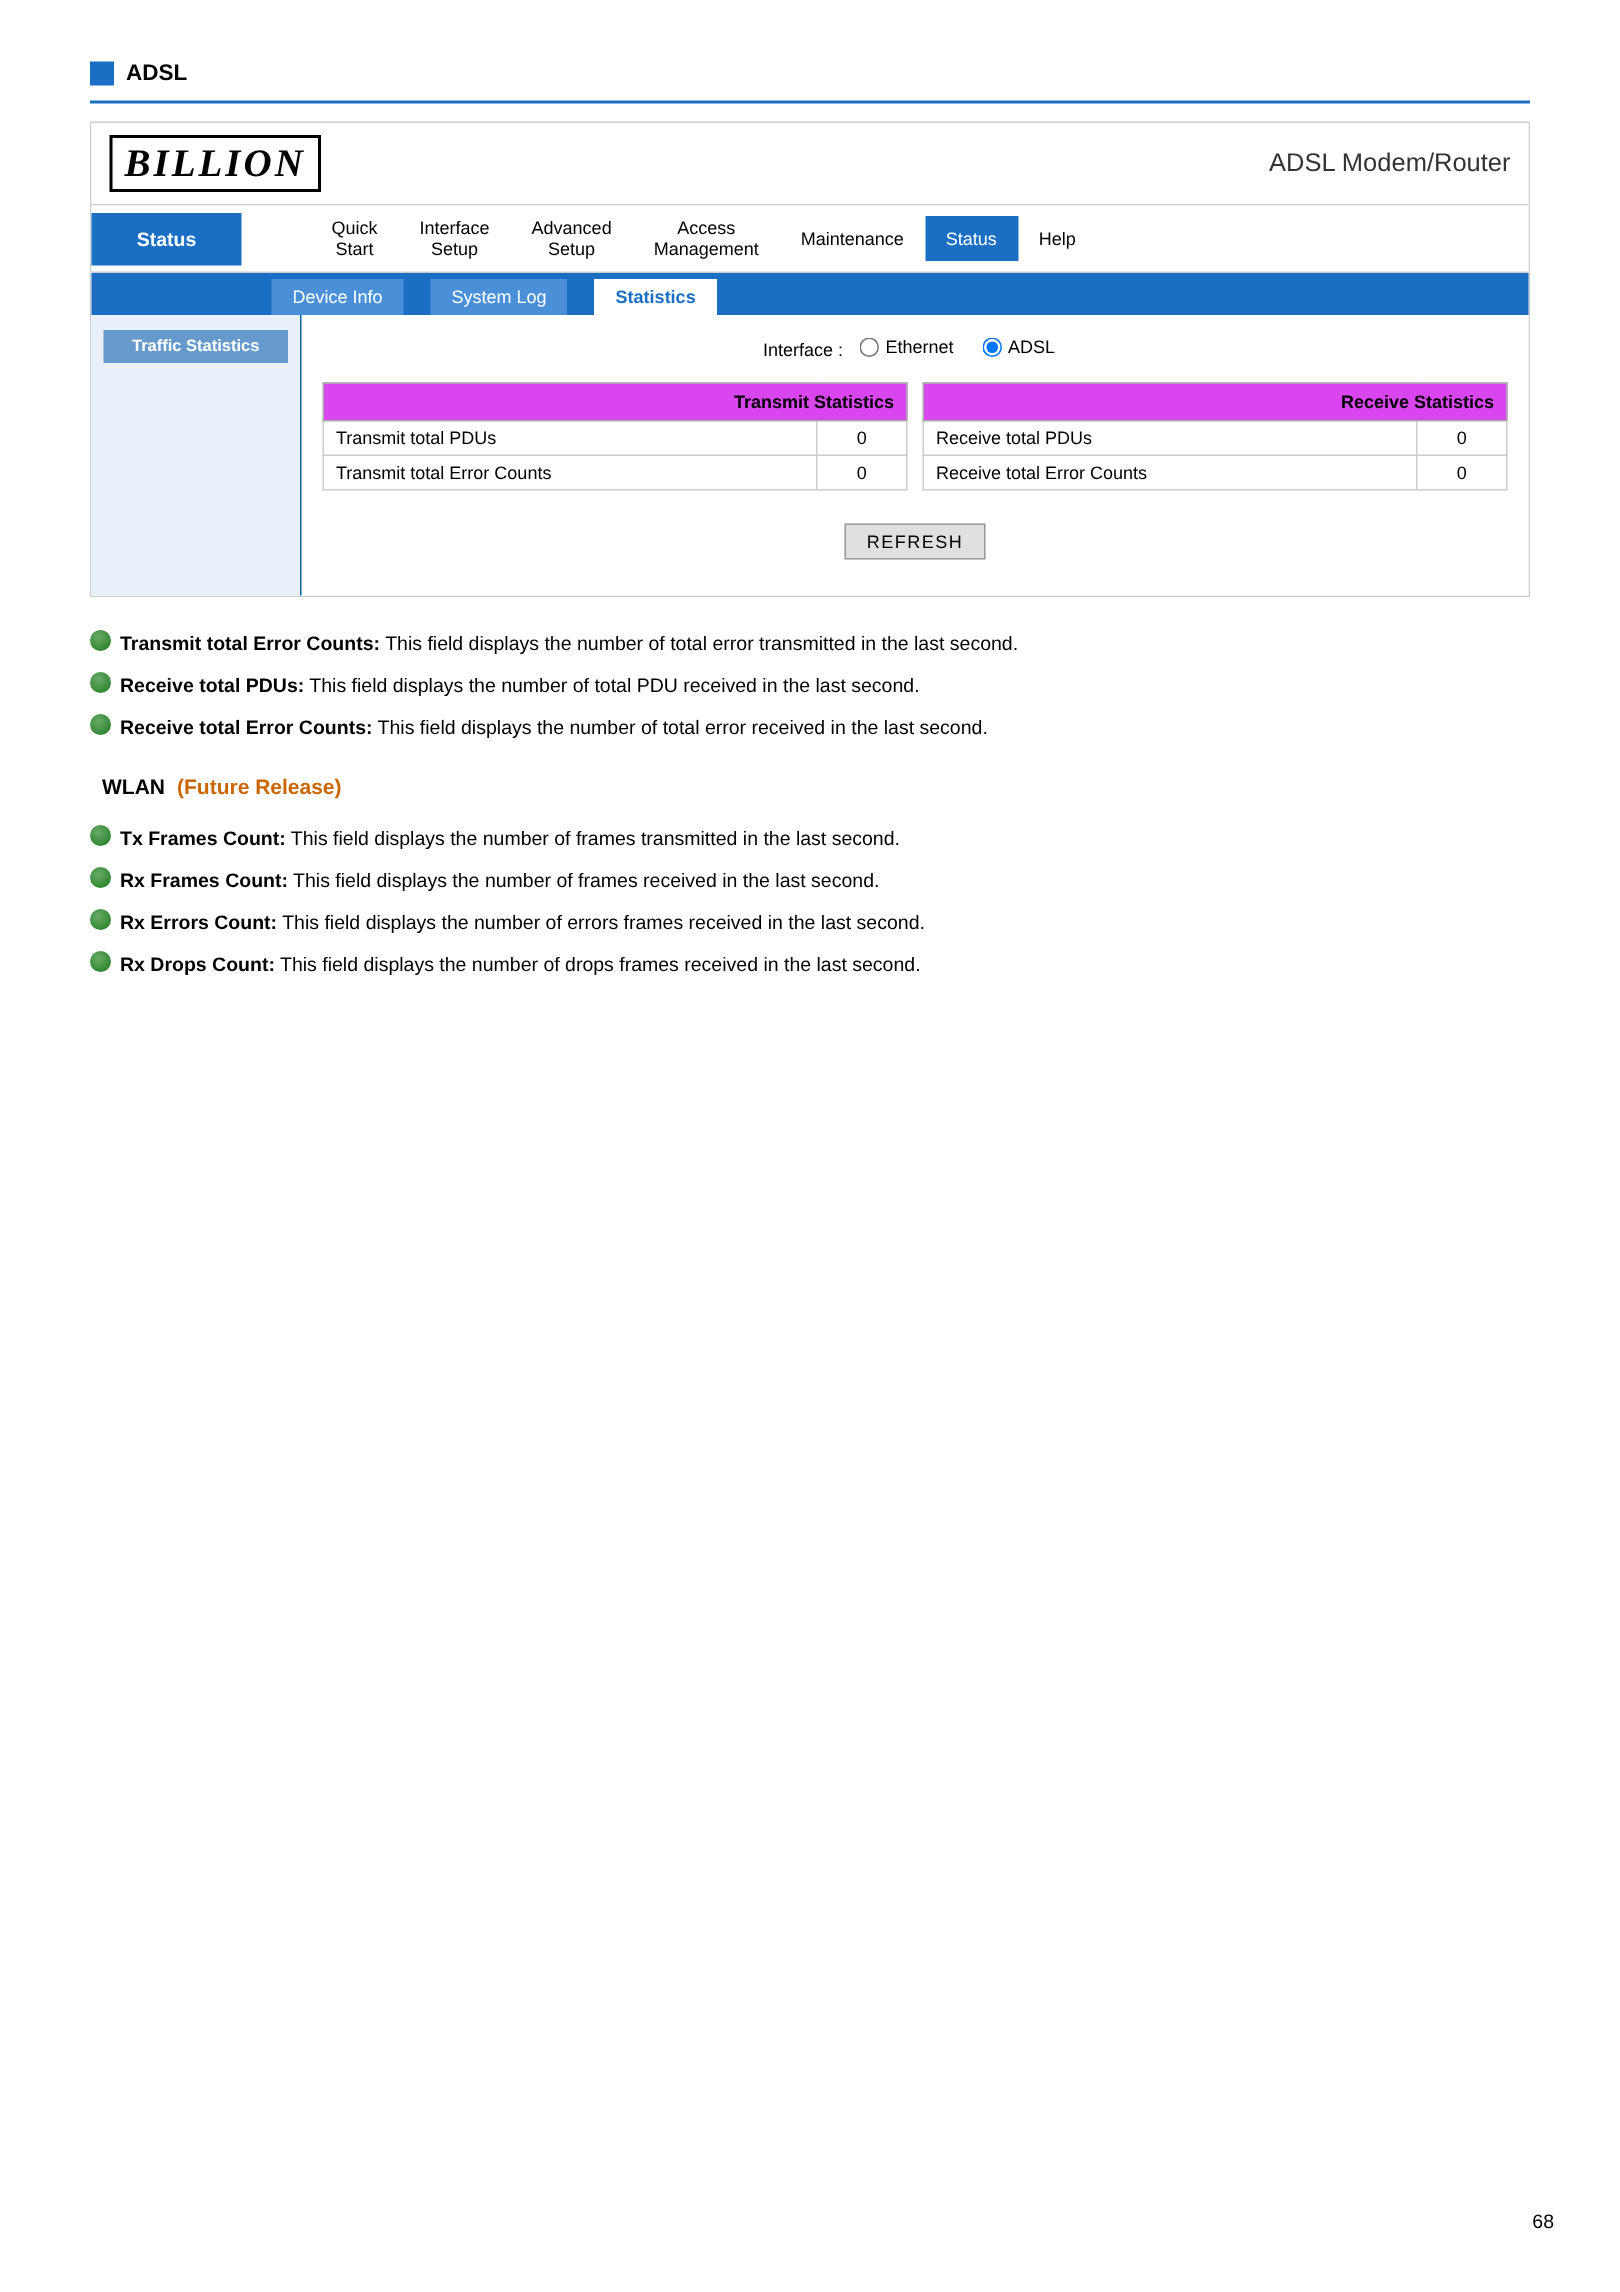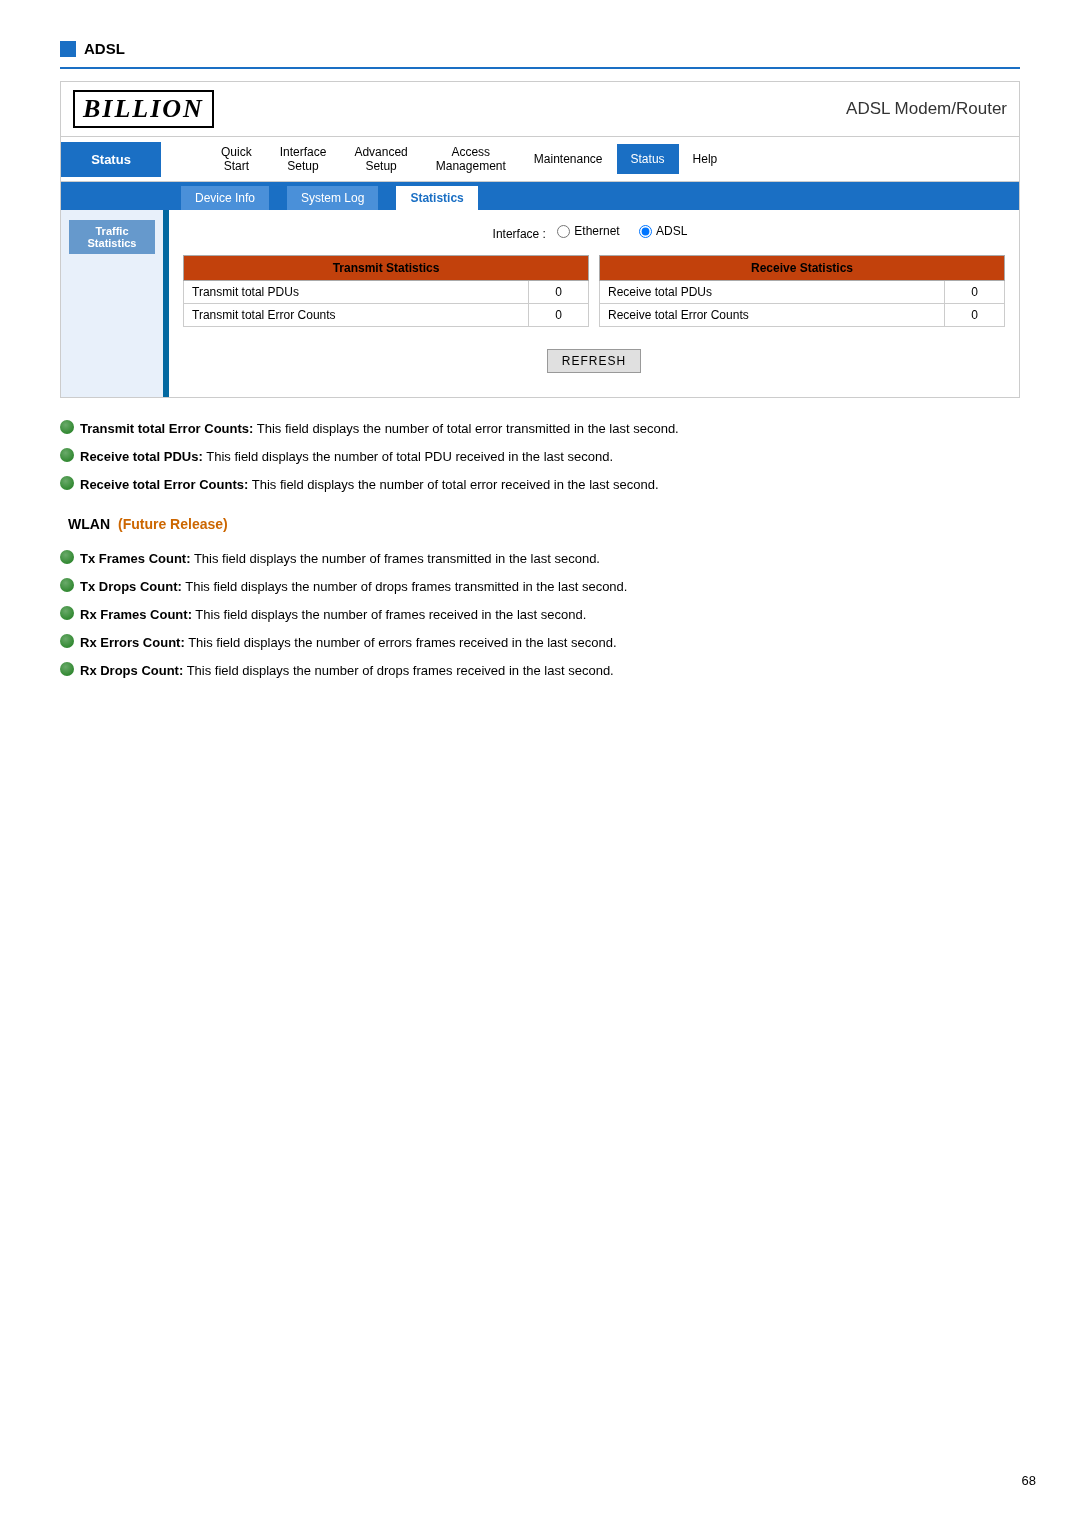--- a/index.html
+++ b/index.html
@@ -129,24 +129,24 @@
       font-weight: bold;
     }
 
     
     .content-area {
       display: flex;
       background: #fff;
     }
 
     .sidebar {
-      width: 108px;
+      width: 140px;
       background: #e8f0fa;
       padding: 10px 8px;
-      border-right: 6px solid #0369a1;
+      border-right: 1px solid #0369a1;
     }
 
     .sidebar-item {
       background: #6699cc;
       color: #fff;
       font-size: 11px;
       font-weight: bold;
       padding: 5px 8px;
       text-align: center;
       margin-bottom: 4px;
@@ -179,24 +179,24 @@
       margin-bottom: 12px;
     }
 
     .stats-table {
       flex: 1;
       border-collapse: collapse;
       font-size: 12px;
     }
 
     .stats-table th {
-      background: #c2410c;
+      background: #d946ef;
       border: 1px solid #aaa;
       padding: 5px 8px;
-      text-align: center;
+      text-align: right;
       font-weight: bold;
     }
 
     .stats-table td {
       border: 1px solid #ccc;
       padding: 4px 8px;
     }
 
     .stats-table td.value {
       text-align: center;
@@ -430,27 +430,20 @@
   <div class="desc-item">
     <span class="bullet-icon"></span>
     <span class="desc-text">
       <strong>Tx Frames Count:</strong>
       <span> This field displays the number of frames transmitted in the last second.</span>
     </span>
   </div>
   <div class="desc-item">
     <span class="bullet-icon"></span>
     <span class="desc-text">
-      <strong>Tx Drops Count:</strong>
-      <span> This field displays the number of drops frames transmitted in the last second.</span>
-    </span>
-  </div>
-  <div class="desc-item">
-    <span class="bullet-icon"></span>
-    <span class="desc-text">
       <strong>Rx Frames Count:</strong>
       <span> This field displays the number of frames received in the last second.</span>
     </span>
   </div>
   <div class="desc-item">
     <span class="bullet-icon"></span>
     <span class="desc-text">
       <strong>Rx Errors Count:</strong>
       <span> This field displays the number of errors frames received in the last second.</span>
     </span>

